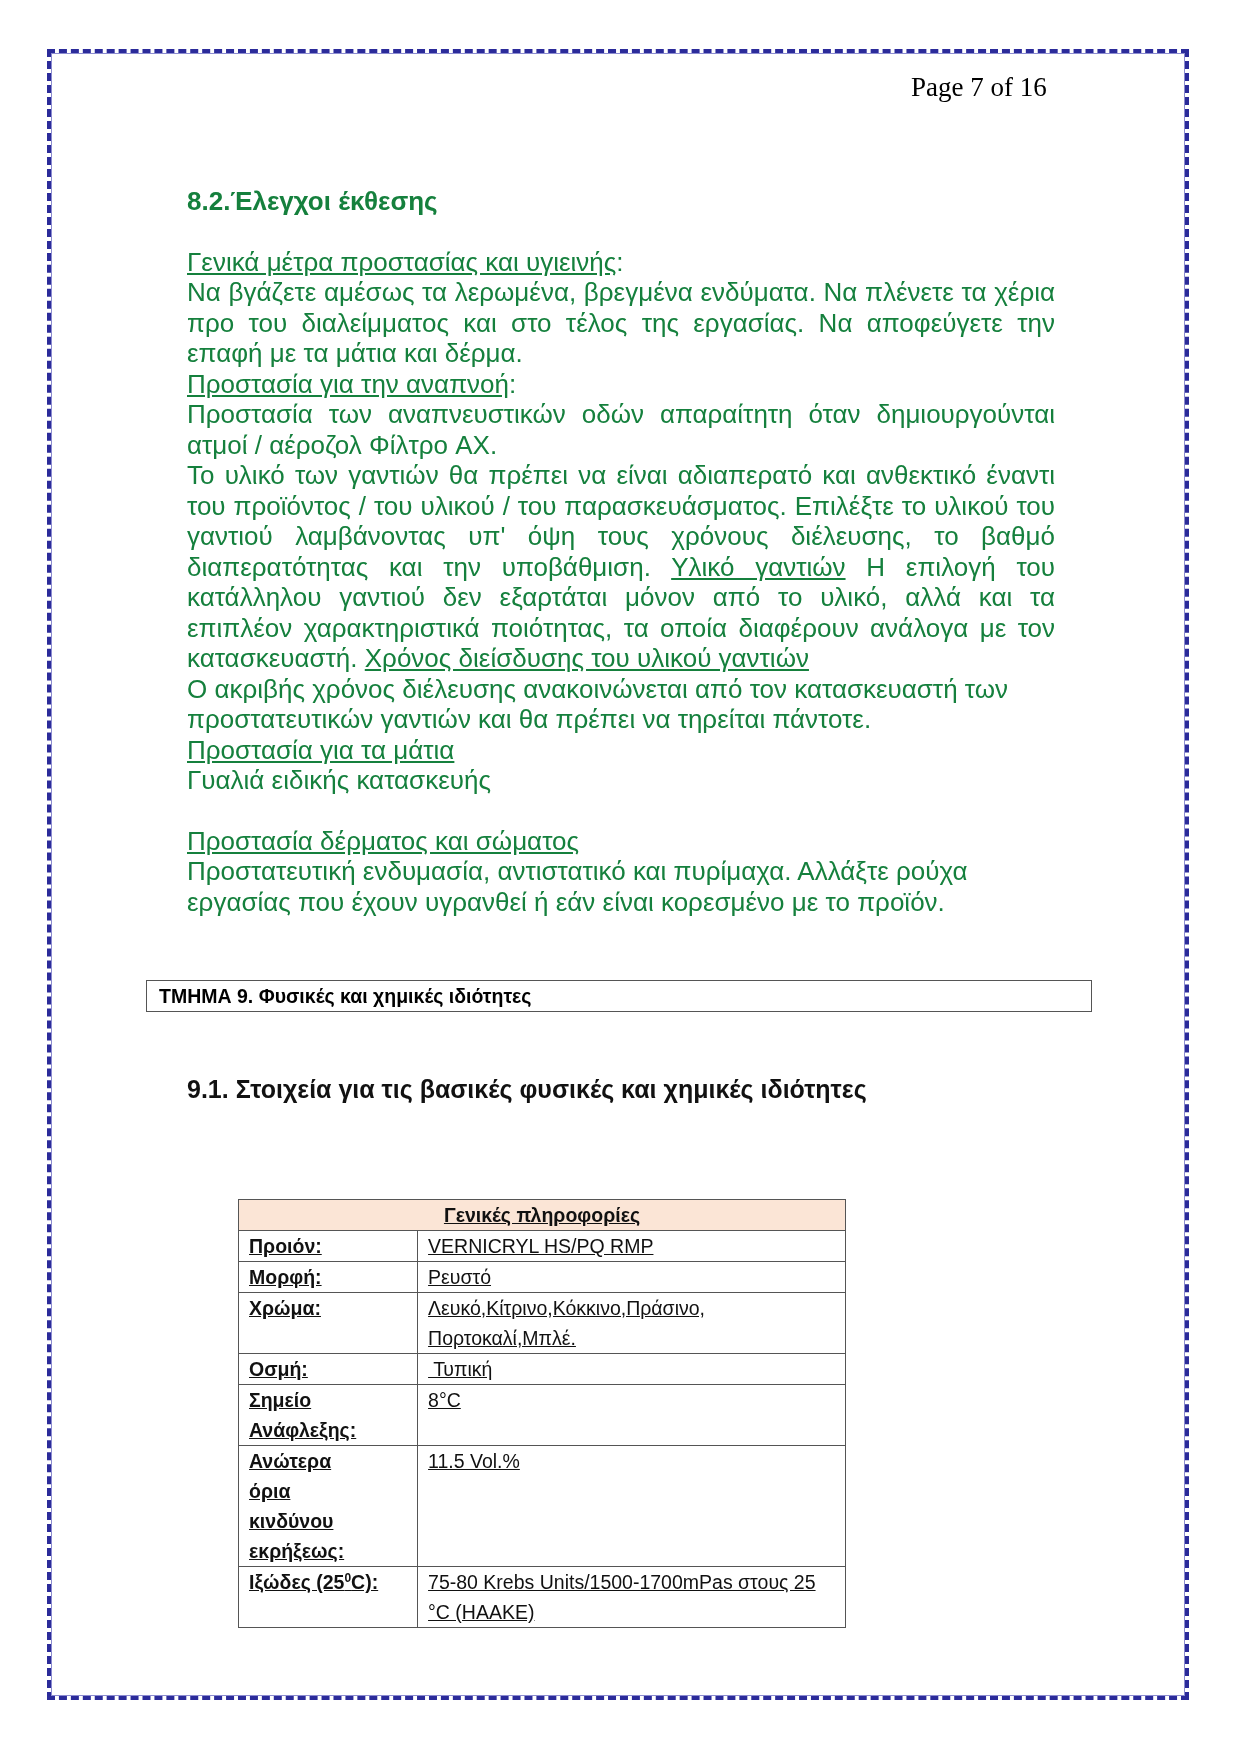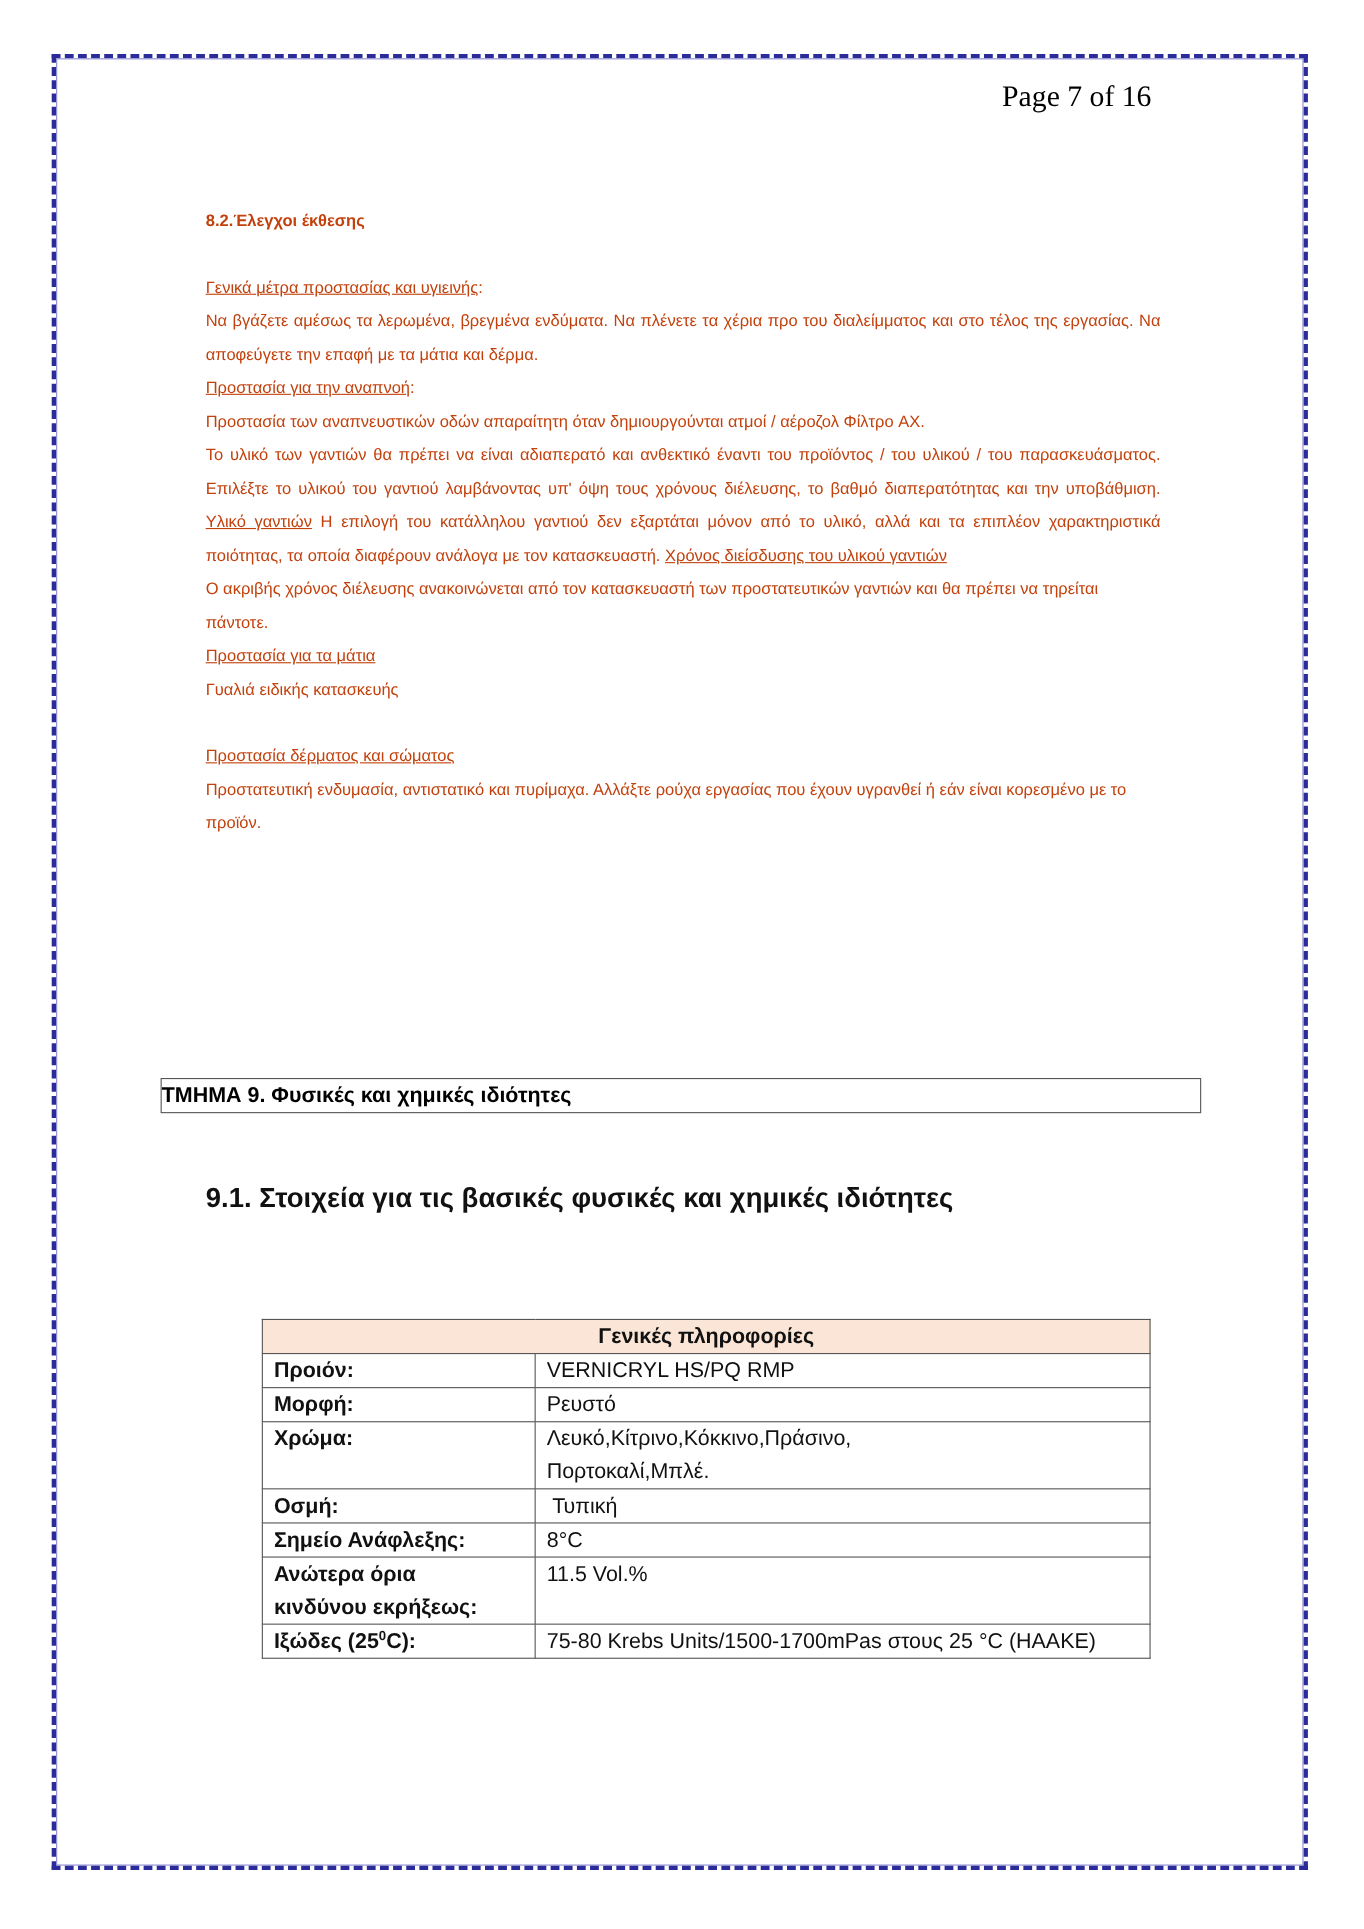--- a/index.html
+++ b/index.html
@@ -9,42 +9,42 @@
     box-sizing: border-box;
     border: 4px dashed #2b2b9a;
     outline: 1px solid #8c8cd0; outline-offset: -5px;
   }
   .page-number {
     position: absolute; left: 911px; top: 72px;
     font-family: "Liberation Serif", serif; font-size: 27px; color: #000;
   }
   .doc {
     position: absolute; left: 187px; top: 186px; width: 868px;
-    font-family: "Liberation Sans", sans-serif; font-size: 15px;
-    line-height: 30.5px; color: #c2410c;
+    font-family: "Liberation Sans", sans-serif; font-size: 26px;
+    line-height: 30.5px; color: #15803d;
   }
   .h-bold { font-weight: bold; }
   .u { text-decoration: underline; }
   p { margin: 0; }
   .just { text-align: justify; }
   .gap { height: 30px; }
   .section-box {
     position: absolute; left: 146px; top: 980px; width: 946px; height: 32px;
     box-sizing: border-box; border: 1.5px solid #555;
     font-family: "Liberation Sans", sans-serif; font-weight: bold; font-size: 19.5px;
-    line-height: 30px; color: #000;
+    padding-left: 12px; line-height: 30px; color: #000;
   }
   .sub-heading {
     position: absolute; left: 187px; top: 1075px;
     font-family: "Liberation Sans", sans-serif; font-weight: bold; font-size: 25px; color: #111;
   }
   table.info {
-    position: absolute; left: 238px; top: 1199px; width: 808px;
+    position: absolute; left: 238px; top: 1199px; width: 608px;
     border-collapse: collapse;
-    font-family: "Liberation Sans", sans-serif; font-size: 19.5px; color: #111;
+    font-family: "Liberation Sans", sans-serif; font-size: 19.5px; color: #111; text-decoration: underline;
   }
   table.info td, table.info th {
     border: 1.5px solid #555; vertical-align: top; padding: 0 10px; line-height: 30px;
   }
   table.info th { background: #fbe5d6; font-weight: bold; text-align: center; }
   table.info td.k { font-weight: bold; width: 187px; }
   sup { font-size: 12px; line-height: 0; }
 </style>
 </head>
 <body>

